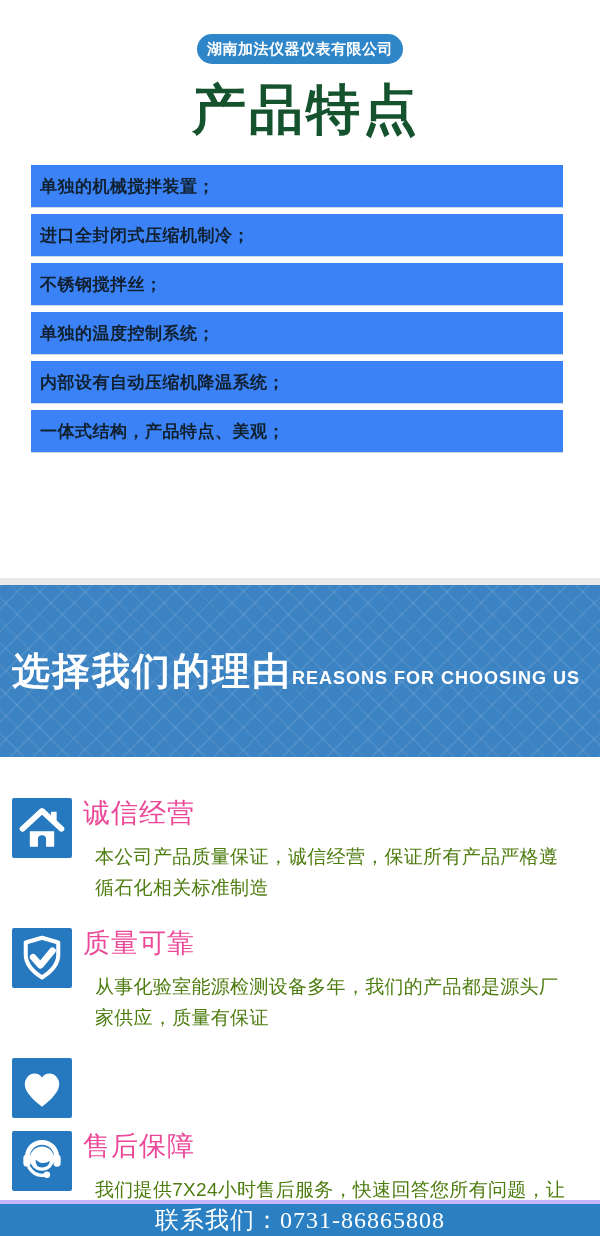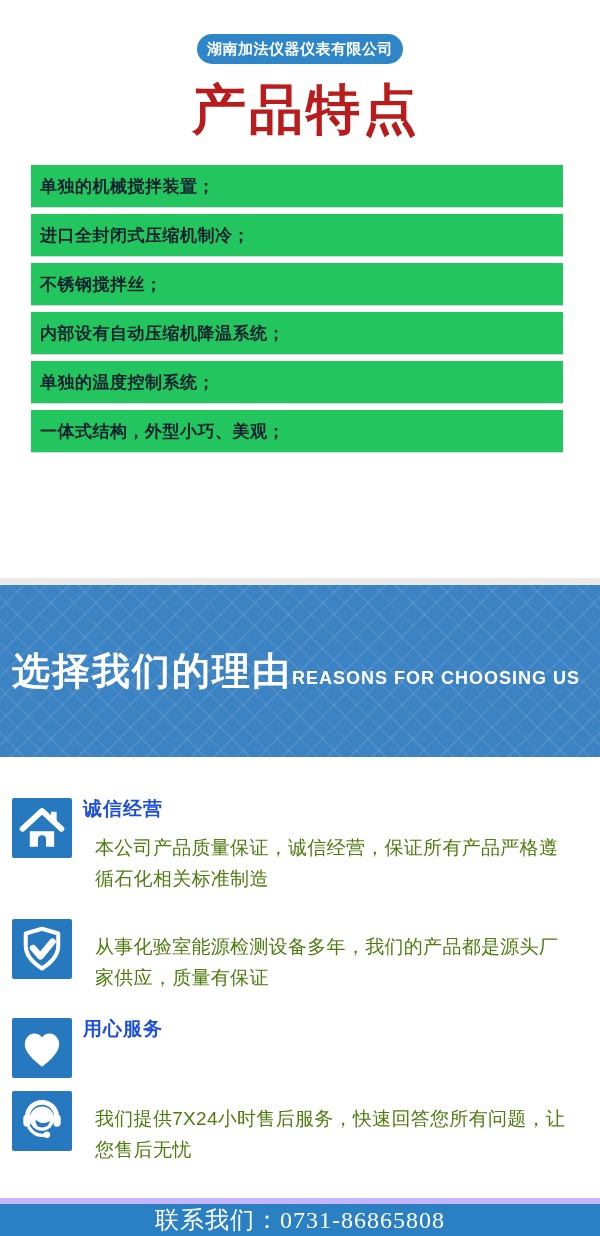--- a/index.html
+++ b/index.html
@@ -10,29 +10,29 @@
   }
   .page{position:relative;width:600px;height:1236px;overflow:hidden;background:#fff;}
 
   
   .company-pill{
     margin:34px auto 0 auto;width:206px;height:30px;border-radius:17px;
     background:#2e86c8;color:#ffffff;font-size:15px;font-weight:bold;
     display:flex;align-items:center;justify-content:center;letter-spacing:.5px;
   }
   .page-title{
-    margin:16px 0 0 12px;text-align:center;color:#b91c1c;
+    margin:16px 0 0 12px;text-align:center;color:#14532d;
     font-size:54px;font-weight:900;letter-spacing:3px;line-height:1.1;
     font-family:"Liberation Sans","DejaVu Sans",sans-serif;
   }
 
   
   .features{margin:26px 37px 0 31px;}
   .feature-bar{
-    background:#22c55e;height:42px;margin-bottom:7px;
+    background:#3b82f6;height:42px;margin-bottom:7px;
     display:flex;align-items:center;padding-left:9px;
     box-shadow:0 1px 0 rgba(160,185,205,.55);
   }
   .feature-bar span{
     color:#10202f;font-weight:bold;font-size:17px;letter-spacing:.5px;
     font-family:"Liberation Serif","DejaVu Serif",serif;
   }
 
   
   .gray-strip{position:absolute;left:0;top:578px;width:600px;height:7px;background:#eae9e7;}
@@ -56,30 +56,30 @@
   
   .reasons{position:absolute;left:12px;top:798px;width:576px;}
   .reason{display:flex;align-items:flex-start;margin-bottom:13px;}
   .reason-icon{
     flex:0 0 60px;width:60px;height:60px;background:#2679be;border-radius:2px;
     display:flex;align-items:center;justify-content:center;
   }
   .reason-icon svg{width:52px;height:52px;display:block;}
   .reason-text{margin-left:11px;width:505px;}
   .reason-title{
-    margin:0 0 5px 0;color:#1d4ed8;font-size:19px;font-weight:bold;letter-spacing:1px;line-height:1.15;
+    margin:0 0 5px 0;color:#ec4899;font-size:27px;font-weight:normal;letter-spacing:1px;line-height:1.15;
   }
   .reason-body{
     margin:12px;color:#4d7c0f;font-size:19px;line-height:31px;letter-spacing:.3px;
   }
 
   
   .footer-bar{
     position:absolute;left:0;bottom:0;width:600px;height:32px;background:#2a80c3;
-    border-top:6px solid #c4b5fd;
+    border-top:4px solid #c4b5fd;
     display:flex;align-items:center;justify-content:center;
   }
   .footer-bar span{
     color:#ffffff;font-size:24px;letter-spacing:1px;
     font-family:"Liberation Serif","DejaVu Serif",serif;
   }
 </style>
 </head>
 <body>
 
@@ -94,27 +94,27 @@
     <div class="feature-bar">
         <span>单独的机械搅拌装置；</span>
       </div>
     <div class="feature-bar">
         <span>进口全封闭式压缩机制冷；</span>
       </div>
     <div class="feature-bar">
         <span>不锈钢搅拌丝；</span>
       </div>
     <div class="feature-bar">
+        <span>单独的温度控制系统；</span>
+      </div>
+    <div class="feature-bar">
         <span>内部设有自动压缩机降温系统；</span>
       </div>
     <div class="feature-bar">
-        <span>单独的温度控制系统；</span>
-      </div>
-    <div class="feature-bar">
-        <span>一体式结构，外型小巧、美观；</span>
+        <span>一体式结构，产品特点、美观；</span>
       </div>
   </div>
 
   <div class="gray-strip"></div>
   <div class="banner">
     <h2 class="banner-title">选择我们的理由</h2>
     <div class="banner-subtitle">REASONS FOR CHOOSING US</div>
   </div>
 
   <div class="reasons">
@@ -134,48 +134,49 @@
     </div>
 
     <div class="reason">
       <div class="reason-icon">
         <svg viewBox="0 0 64 64">
           <path d="M32 7 l20 6 v15 c0 13 -9 21 -20 28 c-11 -7 -20 -15 -20 -28 v-15 z" fill="none" stroke="#fff" stroke-width="5" stroke-linejoin="round"></path>
           <path d="M21 31 l9 10 l15 -18" stroke="#fff" stroke-width="8" fill="none" stroke-linecap="round" stroke-linejoin="round"></path>
         </svg>
       </div>
       <div class="reason-text">
+        <h3 class="reason-title">质量可靠</h3>
         <p class="reason-body">从事化验室能源检测设备多年，我们的产品都是源头厂家供应，质量有保证</p>
       </div>
     </div>
 
     <div class="reason">
       <div class="reason-icon">
         <svg viewBox="0 0 64 64">
           <path d="M32 55 C13 41 7 29 13 20 c5 -8 15 -7 19 -1 c4 -6 14 -7 19 1 c6 9 0 21 -19 35 z" fill="#fff"></path>
         </svg>
       </div>
       <div class="reason-text">
-        <h3 class="reason-title">用心服务</h3>
       </div>
     </div>
 
     <div class="reason">
       <div class="reason-icon">
         <svg viewBox="0 0 64 64">
           <circle cx="32" cy="29" r="15" fill="#fff"></circle>
           <path d="M24 30 q8 8 18 2 q-2 8 -10 8 q-8 0 -8 -10 z" fill="#2679be"></path>
           <path d="M14 27 a18 18 0 0 1 36 0" stroke="#fff" stroke-width="6" fill="none" stroke-linecap="round"></path>
           <rect x="9" y="24" width="9" height="15" rx="4.5" fill="#fff"></rect>
           <rect x="46" y="24" width="9" height="15" rx="4.5" fill="#fff"></rect>
           <path d="M16 40 q8 12 20 9" stroke="#fff" stroke-width="4" fill="none" stroke-linecap="round"></path>
           <circle cx="38" cy="49" r="4" fill="#fff"></circle>
         </svg>
       </div>
       <div class="reason-text">
+        <h3 class="reason-title">售后保障</h3>
         <p class="reason-body">我们提供7X24小时售后服务，快速回答您所有问题，让您售后无忧</p>
       </div>
     </div>
 
   </div>
 
   <div class="footer-bar">
     <span>联系我们：0731-86865808</span>
   </div>
 

